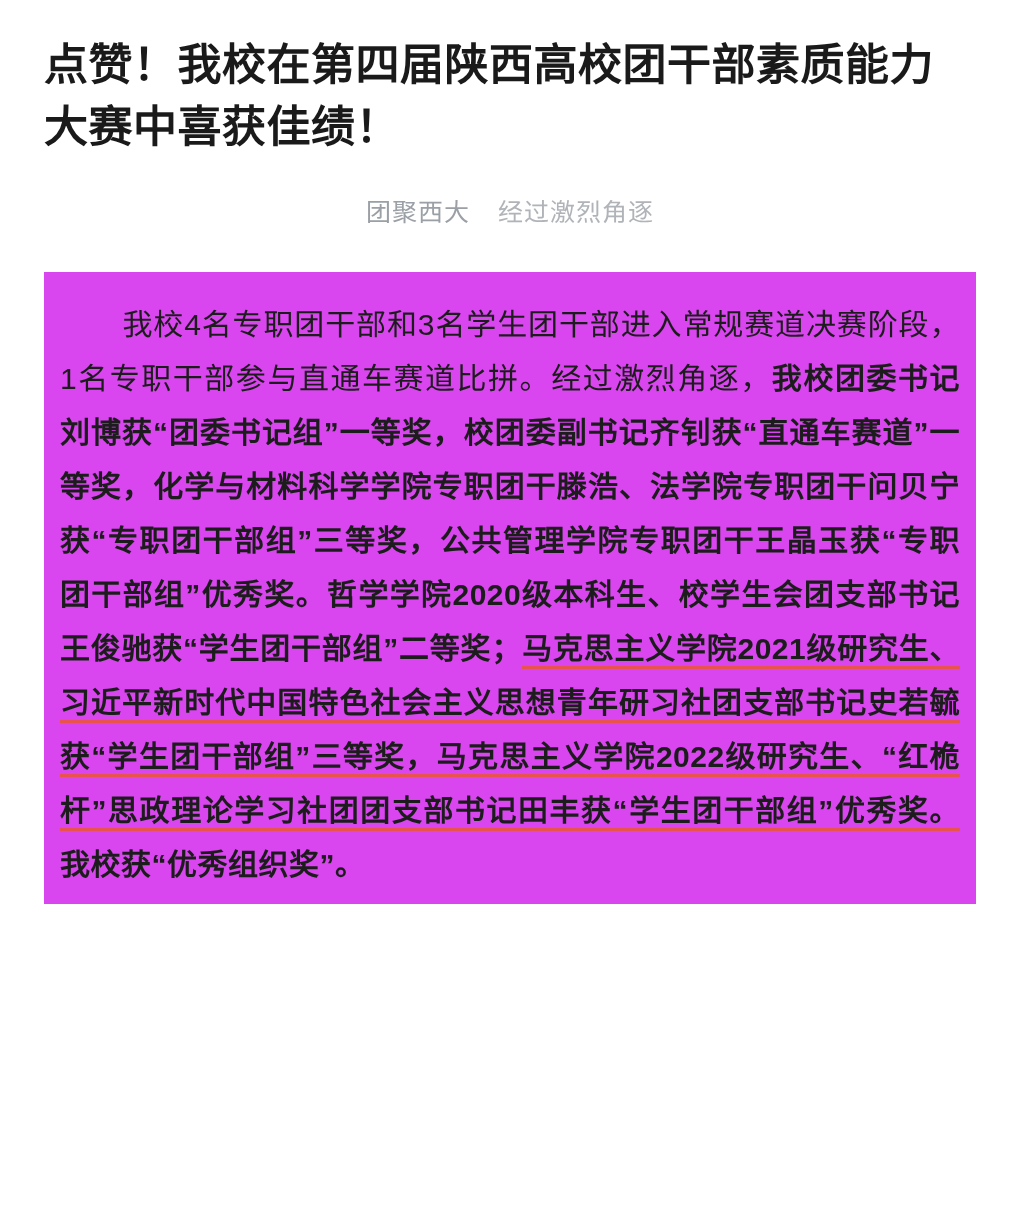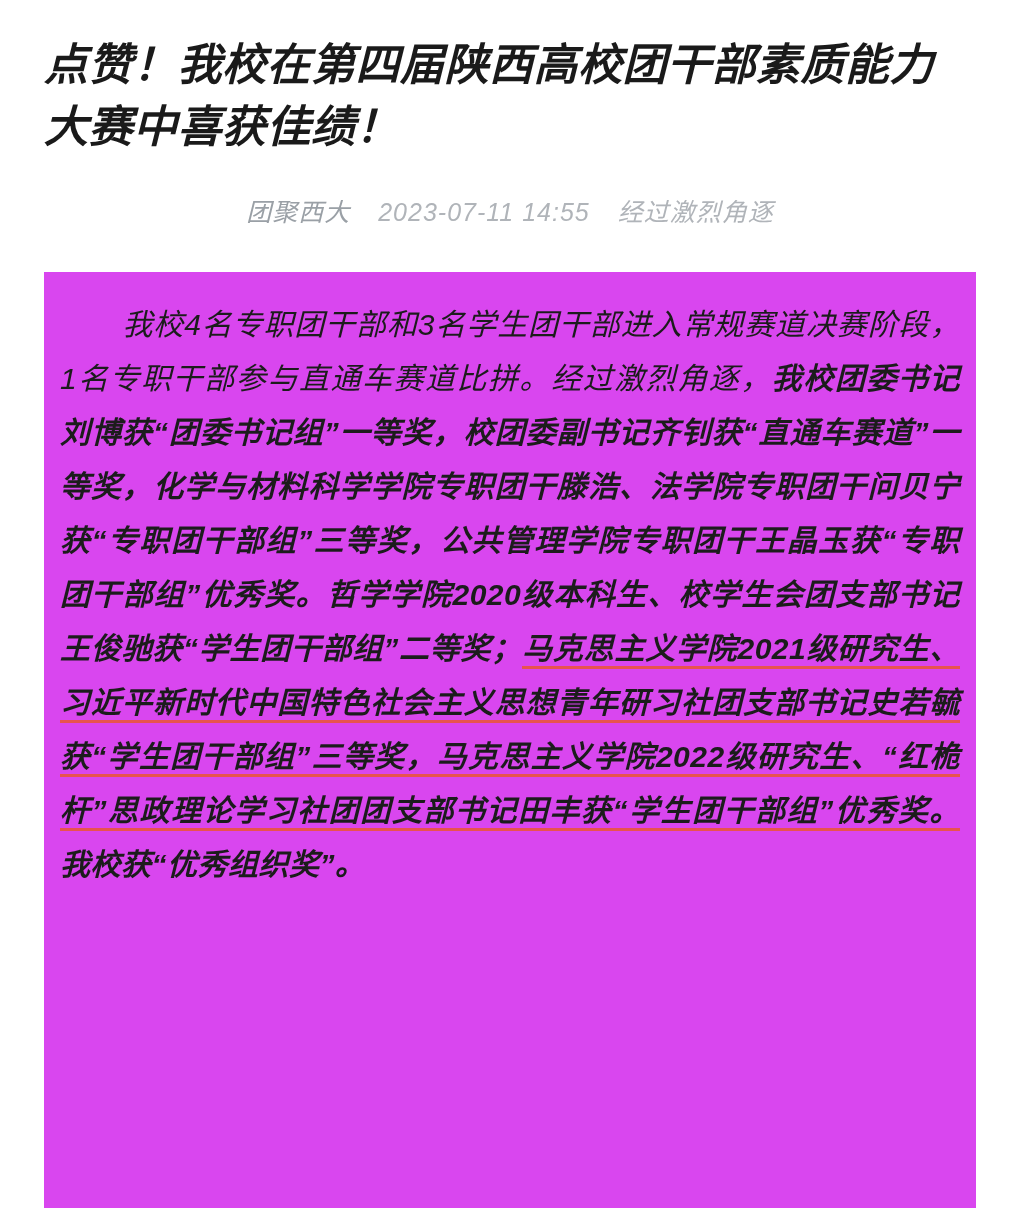--- a/index.html
+++ b/index.html
@@ -9,25 +9,24 @@
   }
   body {
     width: 1020px;
     height: 1228px;
     font-family: "Liberation Sans", "DejaVu Sans", sans-serif;
     -webkit-font-smoothing: antialiased;
   }
   .page {
     position: relative;
     width: 1020px;
-    height: 1228px;
+    height: 904px;
     background: #ffffff;
     overflow: hidden;
     box-sizing: border-box;
-    font-style: italic;
   }
   .article {
     padding: 26px 44px 0 44px;
   }
   .title {
     font-size: 44px;
     line-height: 62px;
     font-weight: 700;
     color: #1a1a1a;
     letter-spacing: 0.5px;
@@ -90,21 +89,20 @@
 </head>
 <body>
 
 <div class="page">
   <div class="article">
 
     <h1 class="title">点赞！我校在第四届陕西高校团干部素质能力大赛中喜获佳绩！</h1>
 
     <div class="meta">
       <span class="account">团聚西大</span>
-      <span class="date">2023-07-11 14:55</span>
       <span class="location">经过激烈角逐</span>
     </div>
 
     <div class="body-block">
       <p class="para">
         <span class="indent"></span><span>我校4名专职团干部和3名学生团干部进入常规赛道决赛阶段，1名专职干部参与直通车赛道比拼。经过激烈角逐，</span><span class="bold">我校团委书记刘博获“团委书记组”一等奖，校团委副书记齐钊获“直通车赛道”一等奖，化学与材料科学学院专职团干滕浩、法学院专职团干问贝宁获“专职团干部组”三等奖，公共管理学院专职团干王晶玉获“专职团干部组”优秀奖。哲学学院2020级本科生、校学生会团支部书记王俊驰获“学生团干部组”二等奖；</span><span class="ul-red">马克思主义学院2021级研究生、习近平新时代中国特色社会主义思想青年研习社团支部书记史若毓获“学生团干部组”三等奖，马克思主义学院2022级研究生、“红桅杆”思政理论学习社团团支部书记田丰获“学生团干部组”优秀奖。</span><span class="bold">我校获“优秀组织奖”。</span>
       </p>
     </div>
 
   </div>

